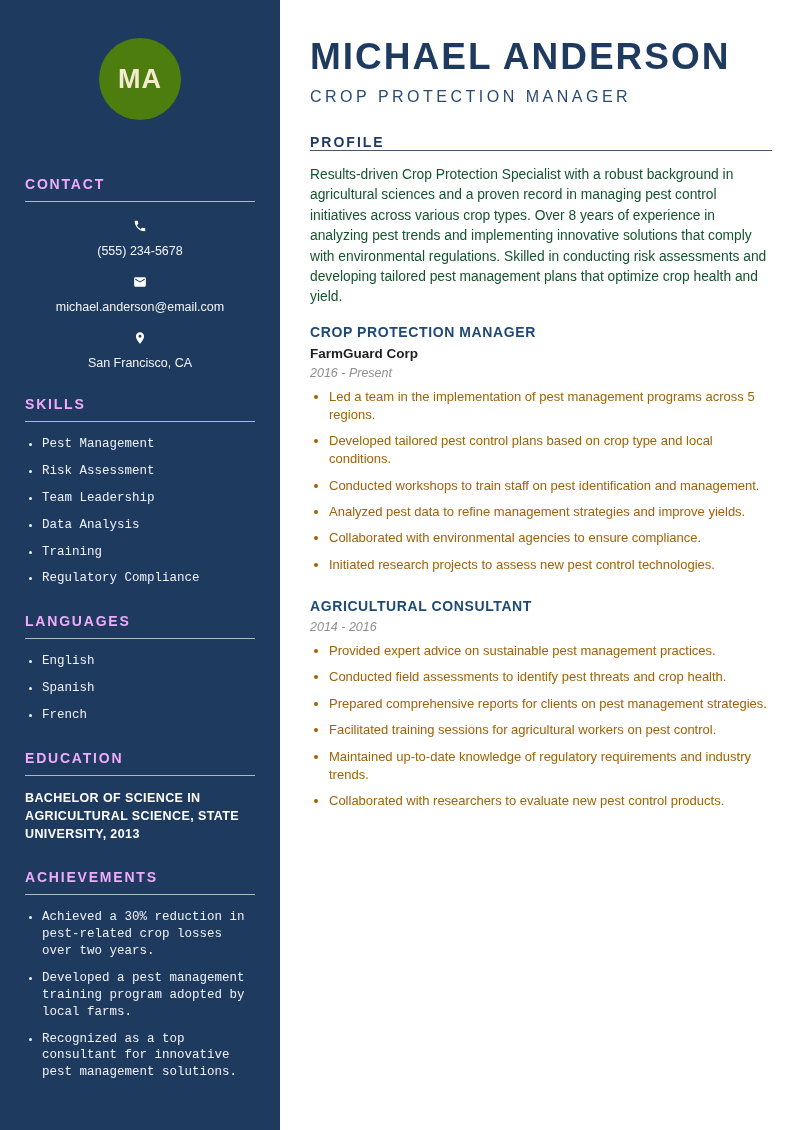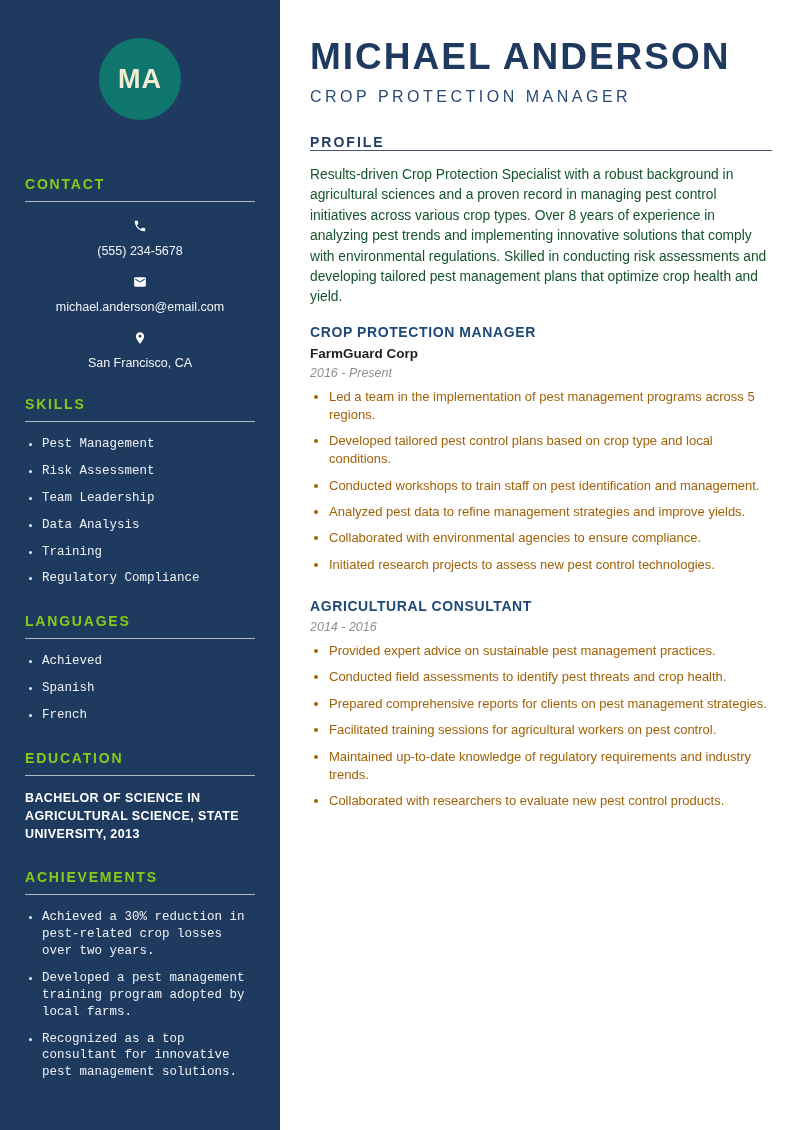--- a/index.html
+++ b/index.html
@@ -16,34 +16,34 @@
   .sidebar {
     width: 280px;
     flex: 0 0 280px;
     background: #1e3a5f;
     color: #ffffff;
     padding: 36px 25px 30px 25px;
   }
   .avatar {
     width: 82px; height: 82px;
     border-radius: 50%;
-    background: #0f766e;
+    background: #4d7c0f;
     margin: 2px auto 56px auto;
     display: flex; align-items: center; justify-content: center;
   }
   .avatar-initials {
     font-size: 27px; font-weight: bold;
     color: #f3ecd0; letter-spacing: 1px;
   }
   .side-section { margin-bottom: 26px; }
   .side-heading {
     margin: 0;
     font-size: 14px; font-weight: bold;
     letter-spacing: 1.8px;
-    color: #84cc16;
+    color: #f0abfc;
     padding-bottom: 9px;
     border-bottom: 1px solid rgba(255,255,255,0.65);
   }
   .contact-item {
     display: flex; align-items: center; gap: 11px;
     font-size: 12.5px; color: #f2f4f7;
     margin-top: 17px;
     flex-direction: column;
   }
   .icon { display: inline-flex; flex: 0 0 auto; }
@@ -187,21 +187,21 @@
           <li>Training</li>
 
           <li>Regulatory Compliance</li>
         </ul>
     </section>
 
     <section class="side-section">
       <h2 class="side-heading">LANGUAGES</h2>
       <ul class="side-list">
 
-          <li>Achieved</li>
+          <li>English</li>
 
           <li>Spanish</li>
 
           <li>French</li>
         </ul>
     </section>
 
     <section class="side-section">
       <h2 class="side-heading">EDUCATION</h2>
       <div class="degree">BACHELOR OF SCIENCE IN AGRICULTURAL SCIENCE, STATE UNIVERSITY, 2013</div>

